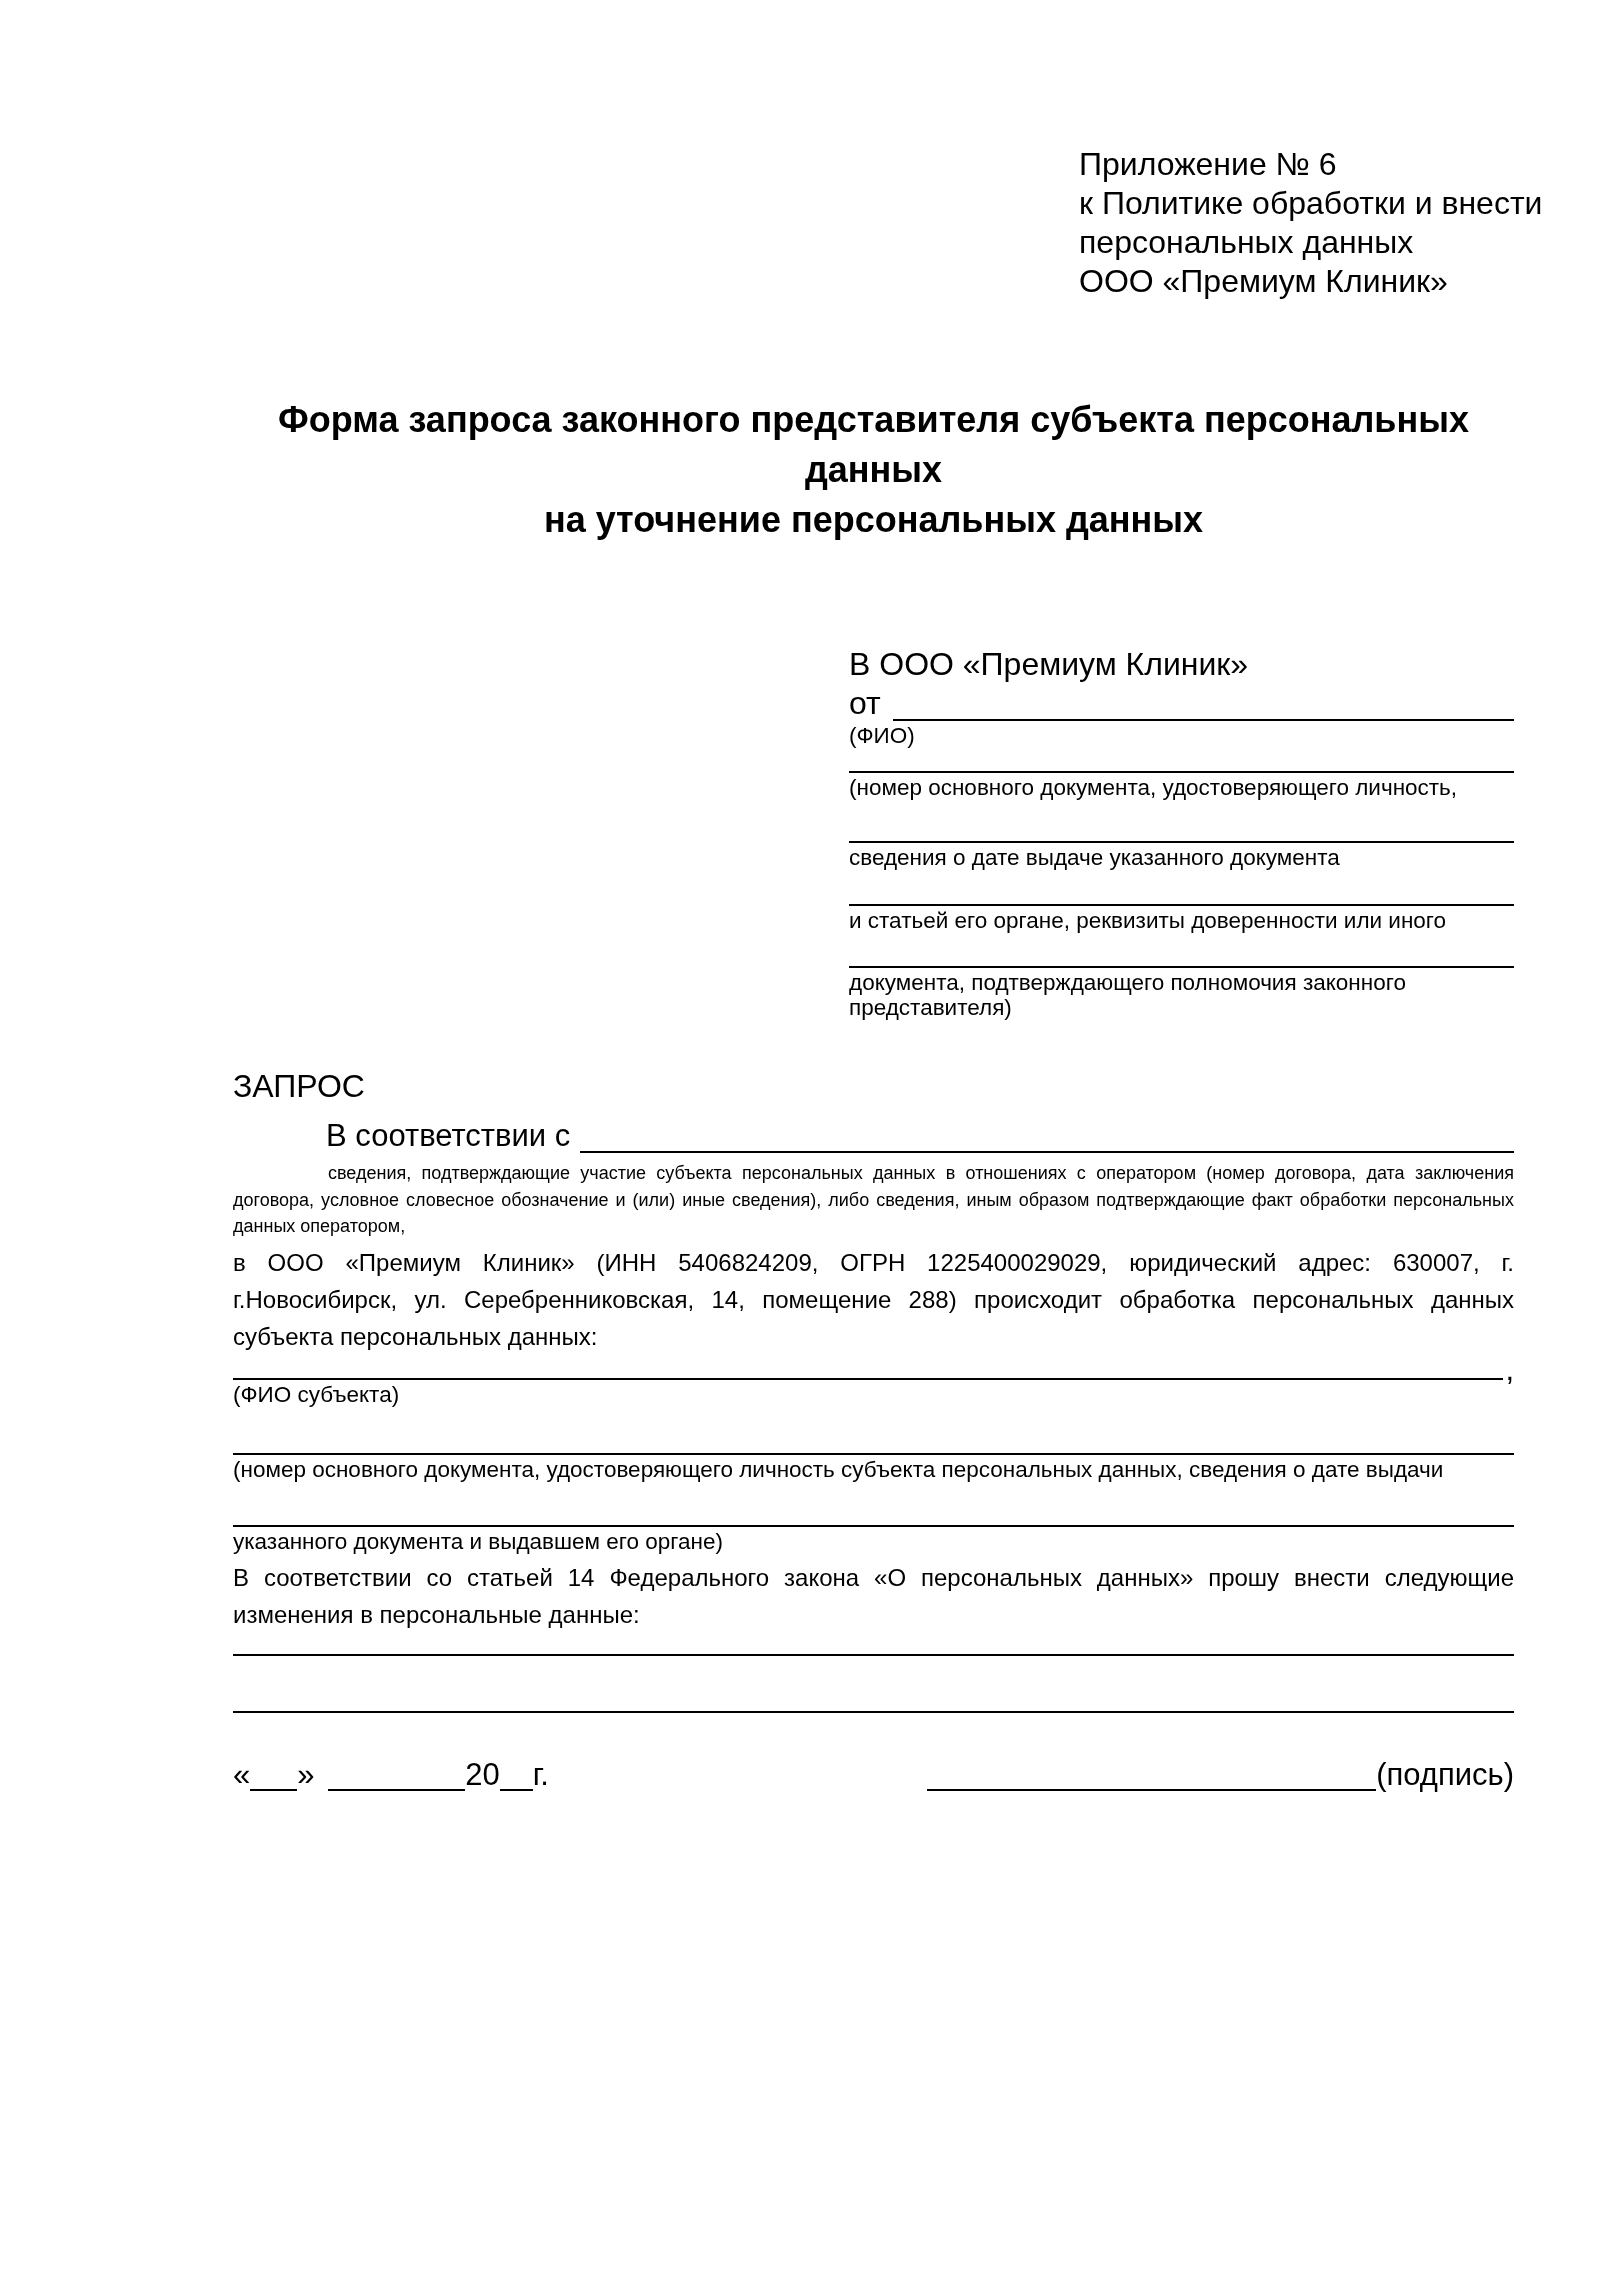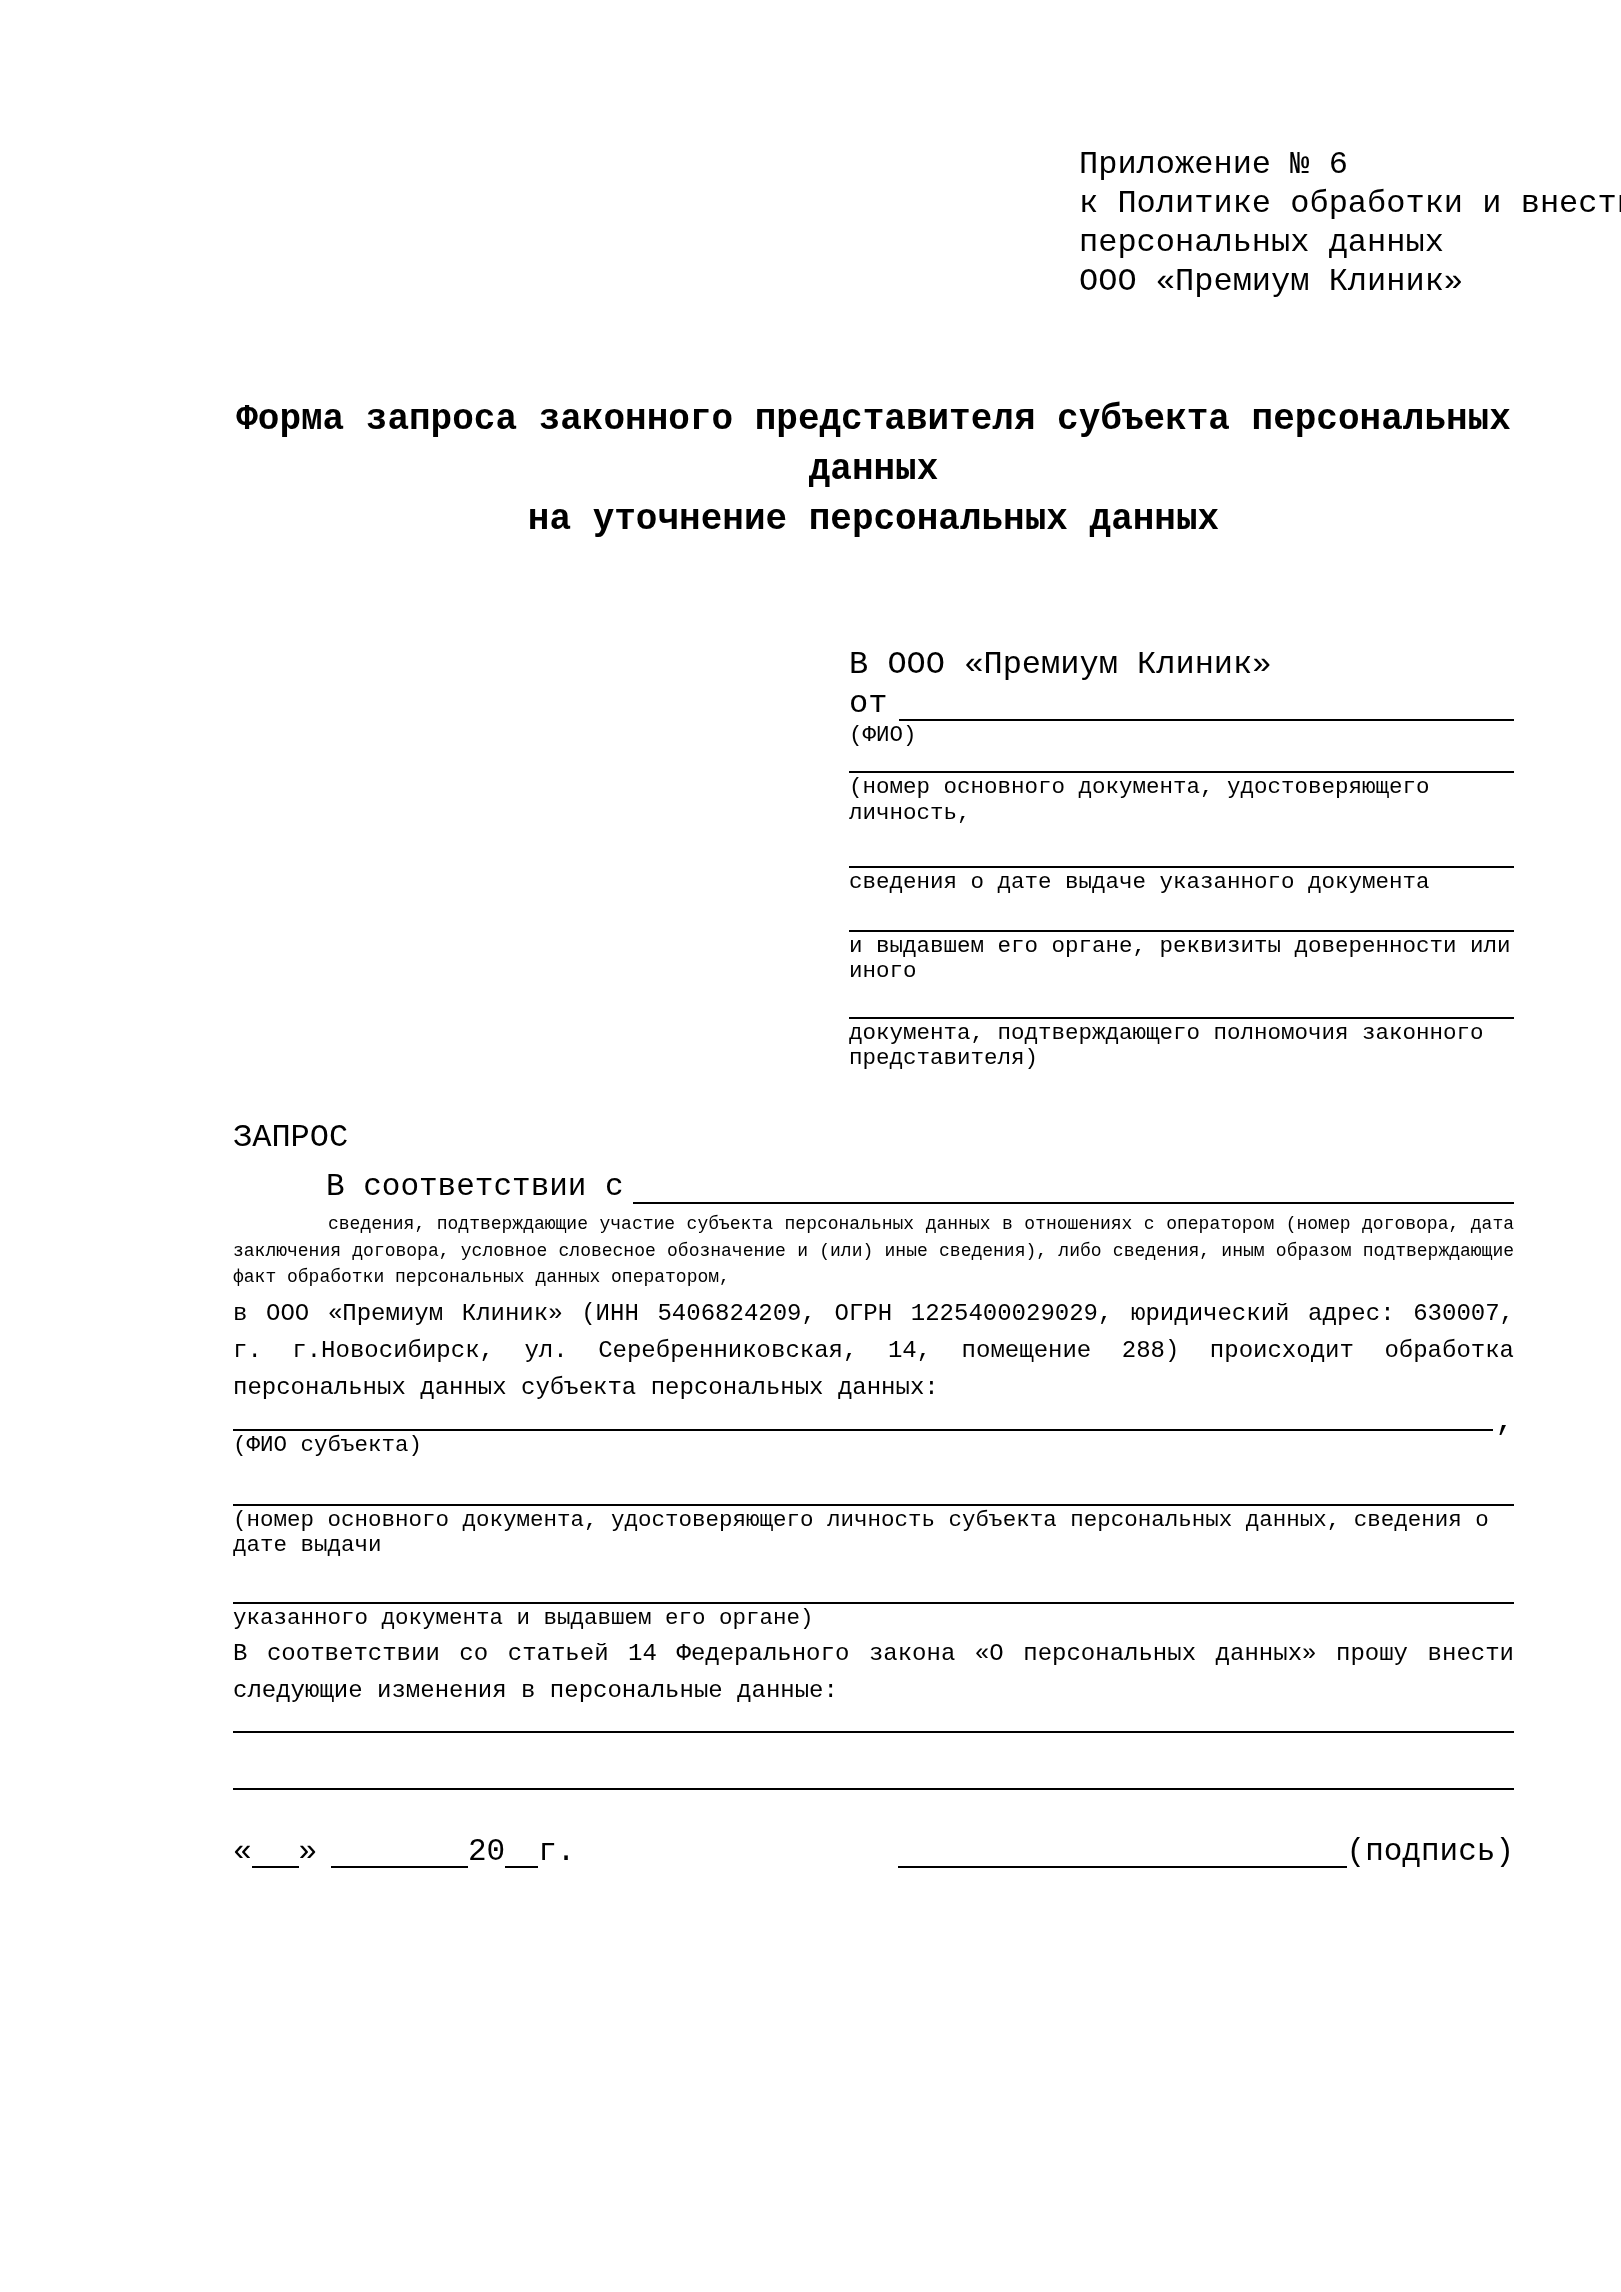--- a/index.html
+++ b/index.html
@@ -2,21 +2,21 @@
 <html lang="ru"><head>
 <meta charset="utf-8">
 <style>
   html, body { margin: 0; padding: 0; background: #ffffff; }
   .page {
     position: relative;
     width: 1621px;
     height: 2272px;
     background: #ffffff;
     color: #000000;
-    font-family: Liberation Mono, monospace;
+    font-family: Liberation Sans, sans-serif;
     overflow: hidden;
   }
   .content {
     position: absolute;
     left: 233px;
     top: 0;
     width: 1281px;
   }
   
   .header {
@@ -160,21 +160,21 @@
       </div>
       <div class="cap">(ФИО)</div>
 
       <div class="addr-blank-1"></div>
       <div class="cap">(номер основного документа, удостоверяющего личность,</div>
 
       <div class="addr-blank-2"></div>
       <div class="cap">сведения о дате выдаче указанного документа</div>
 
       <div class="addr-blank-3"></div>
-      <div class="cap">и выдавшем его органе, реквизиты доверенности или иного</div>
+      <div class="cap">и статьей его органе, реквизиты доверенности или иного</div>
 
       <div class="addr-blank-4"></div>
       <div class="cap">документа, подтверждающего полномочия законного представителя)</div>
     </div>
 
     <div class="zapros">ЗАПРОС</div>
 
     <div class="sootv">
       <span class="indent"></span>
       <span class="lbl">В соответствии с</span>

